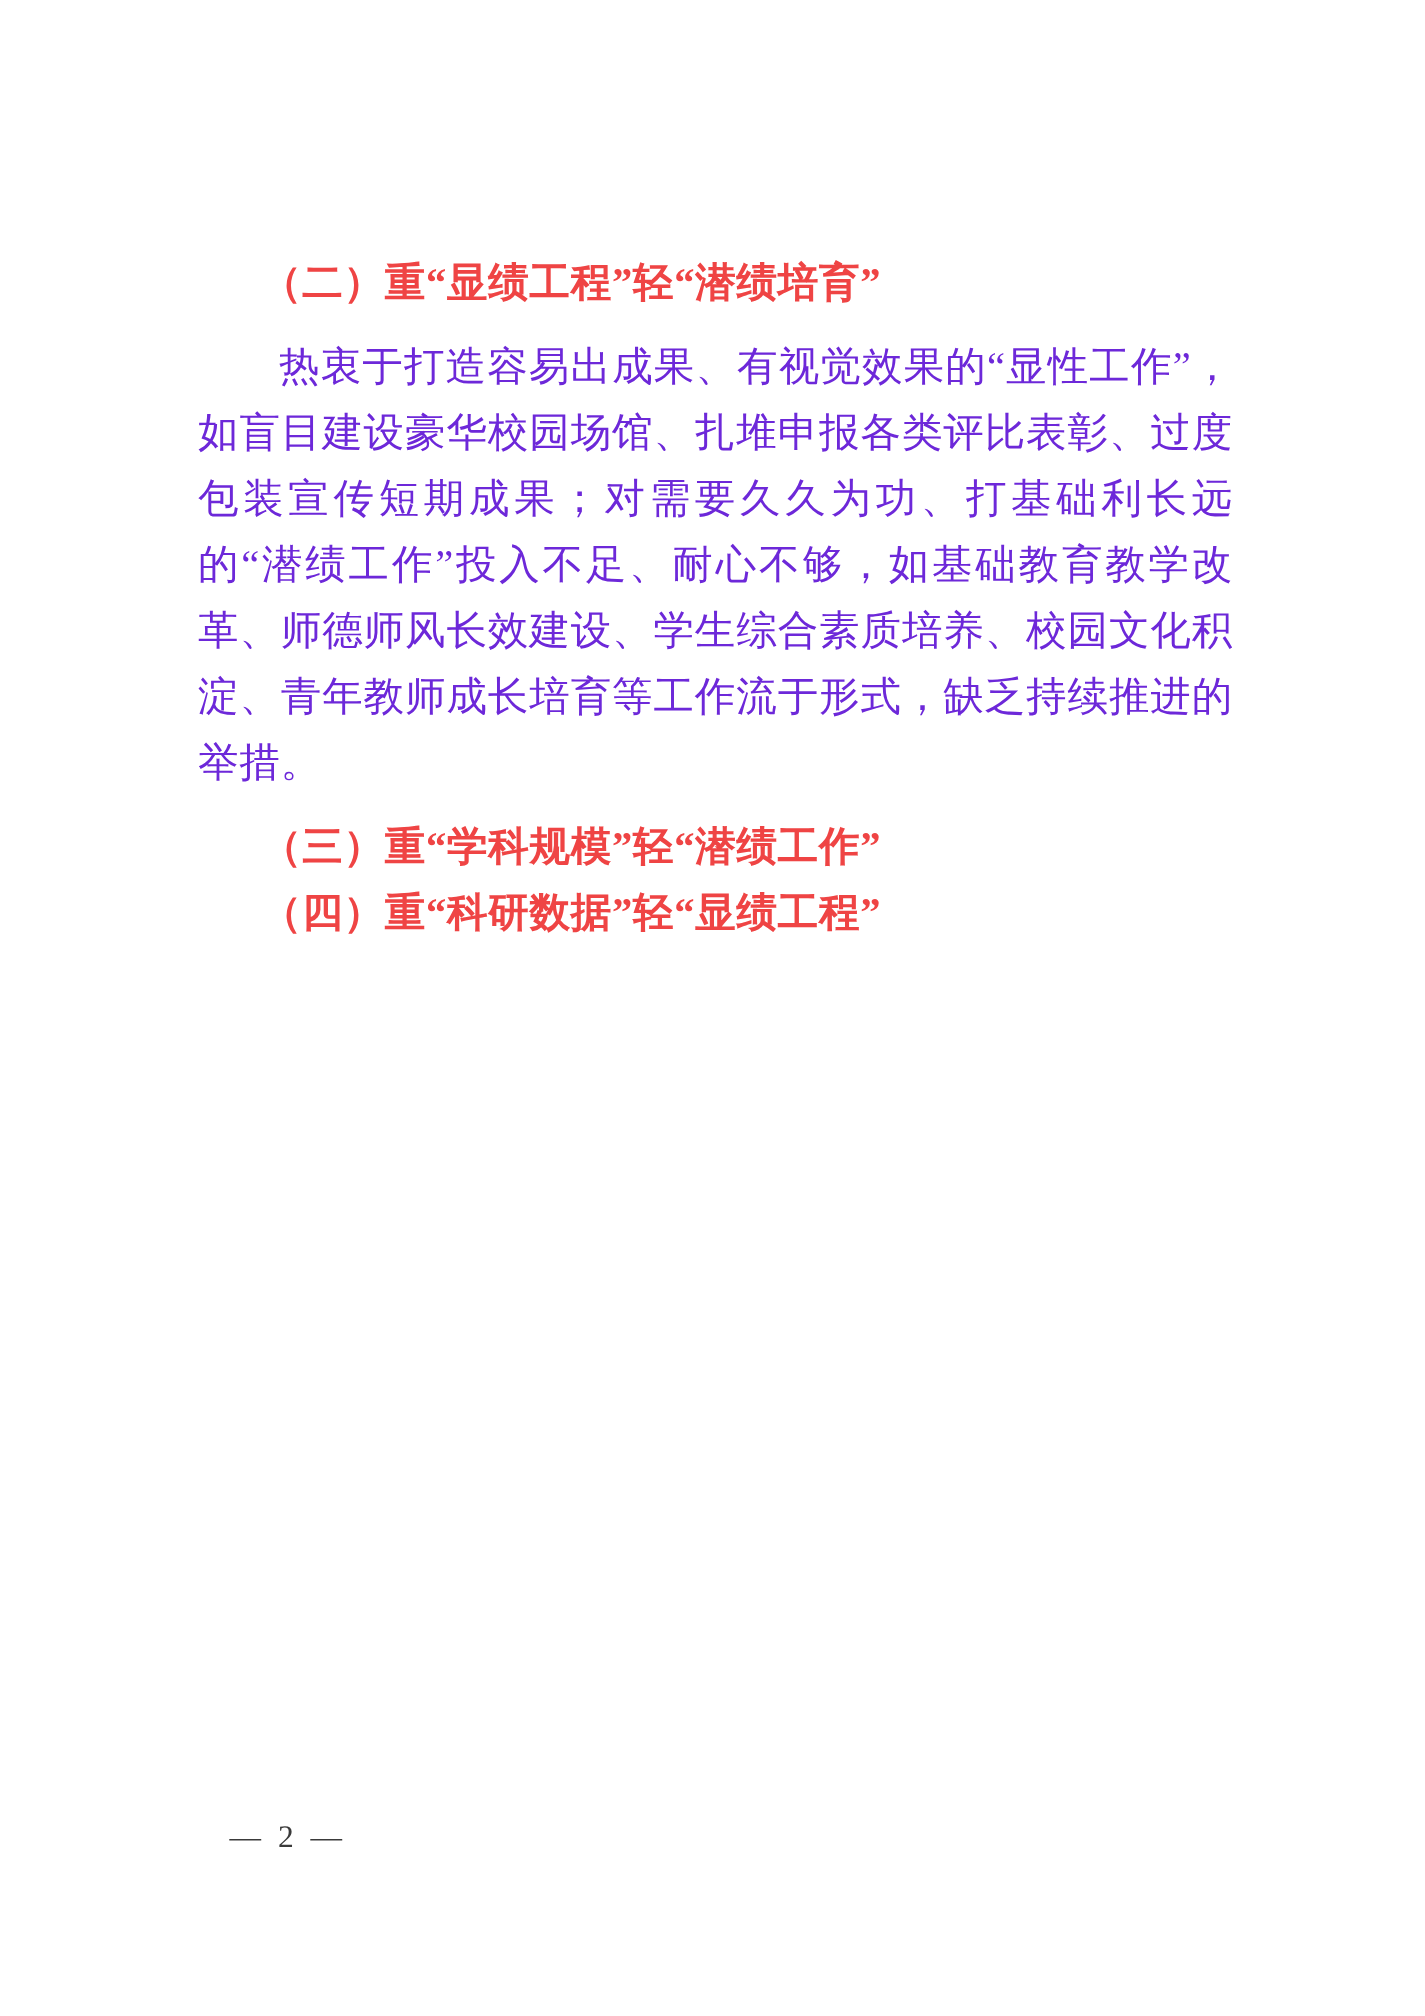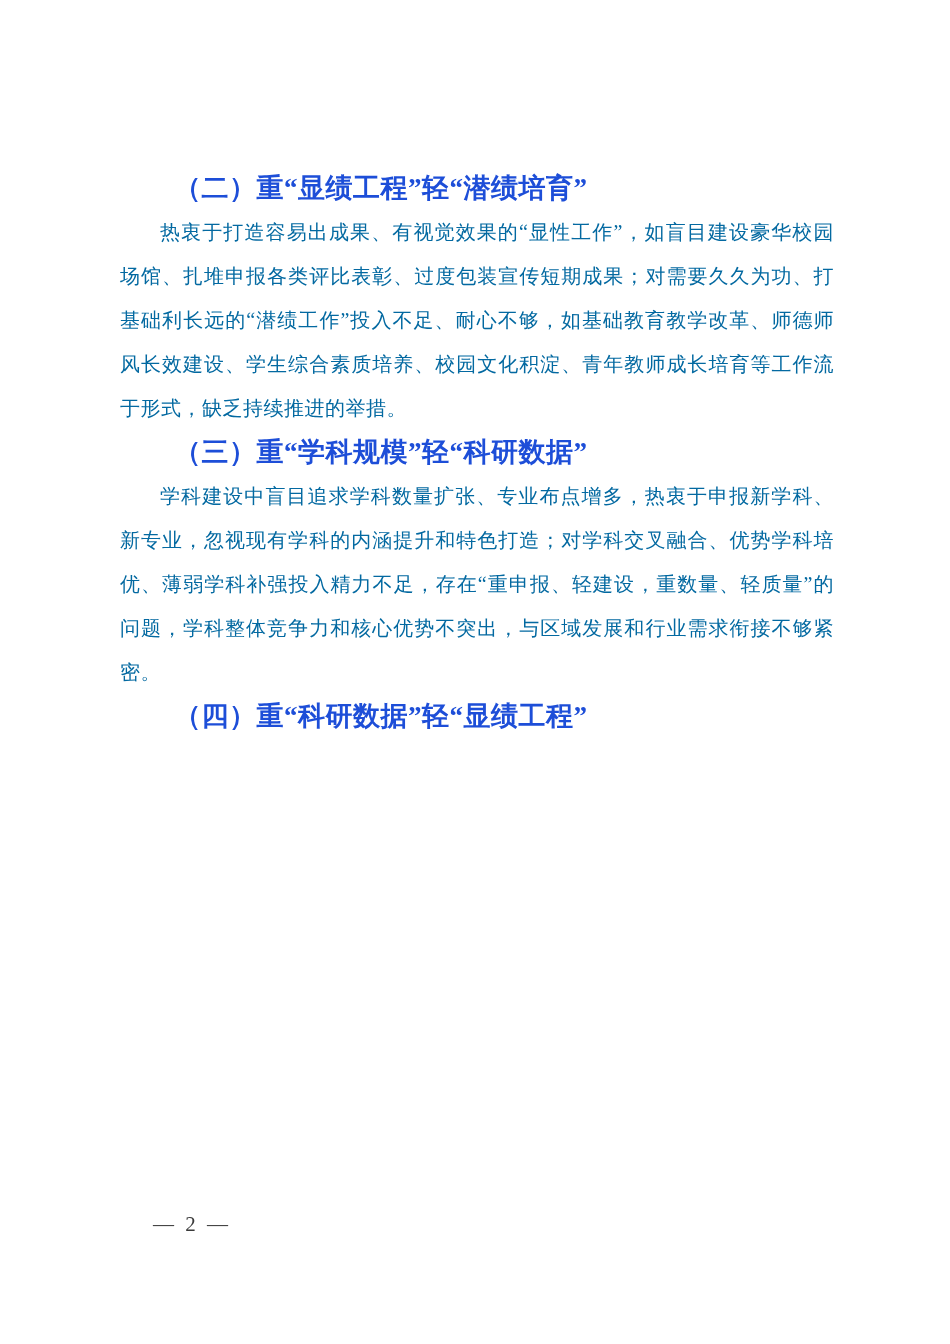--- a/index.html
+++ b/index.html
@@ -22,32 +22,32 @@
     color: #111111;
     font-family: "Liberation Serif", "DejaVu Serif", serif;
   }
   .sec-heading {
     margin: 0;
     font-size: 27px;
     line-height: 44px;
     font-weight: 700;
     text-indent: 2em;
     letter-spacing: 0.5px;
-    color: #1d4ed8;
+    color: #ef4444;
   }
   .sec-para {
-    margin: 0;
-    font-size: 20px;
+    margin: 12px;
+    font-size: 27px;
     line-height: 44px;
     font-weight: 400;
     text-indent: 2em;
     text-align: justify;
     text-justify: inter-ideograph;
     letter-spacing: 0.5px;
-    color: #0369a1;
+    color: #6d28d9;
   }
   .page-number {
     position: absolute;
     left: 153px;
     top: 1212px;
     font-family: "Liberation Serif", "DejaVu Serif", serif;
     font-size: 21px;
     color: #3a3a3a;
     letter-spacing: 3px;
     white-space: pre;
@@ -55,21 +55,20 @@
 </style>
 </head>
 <body>
 
 <div class="page">
   <div class="content">
 
     <h2 class="sec-heading">（二）重“显绩工程”轻“潜绩培育”</h2>
     <p class="sec-para">热衷于打造容易出成果、有视觉效果的“显性工作”，如盲目建设豪华校园场馆、扎堆申报各类评比表彰、过度包装宣传短期成果；对需要久久为功、打基础利长远的“潜绩工作”投入不足、耐心不够，如基础教育教学改革、师德师风长效建设、学生综合素质培养、校园文化积淀、青年教师成长培育等工作流于形式，缺乏持续推进的举措。</p>
 
-    <h2 class="sec-heading">（三）重“学科规模”轻“科研数据”</h2>
-    <p class="sec-para">学科建设中盲目追求学科数量扩张、专业布点增多，热衷于申报新学科、新专业，忽视现有学科的内涵提升和特色打造；对学科交叉融合、优势学科培优、薄弱学科补强投入精力不足，存在“重申报、轻建设，重数量、轻质量”的问题，学科整体竞争力和核心优势不突出，与区域发展和行业需求衔接不够紧密。</p>
+    <h2 class="sec-heading">（三）重“学科规模”轻“潜绩工作”</h2>
 
     <h2 class="sec-heading">（四）重“科研数据”轻“显绩工程”</h2>
 
   </div>
 
   <div class="page-number">— 2 —</div>
 </div>
 
 </body></html>

